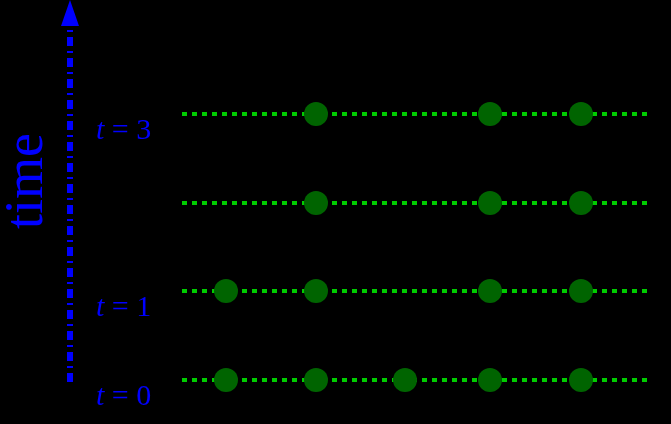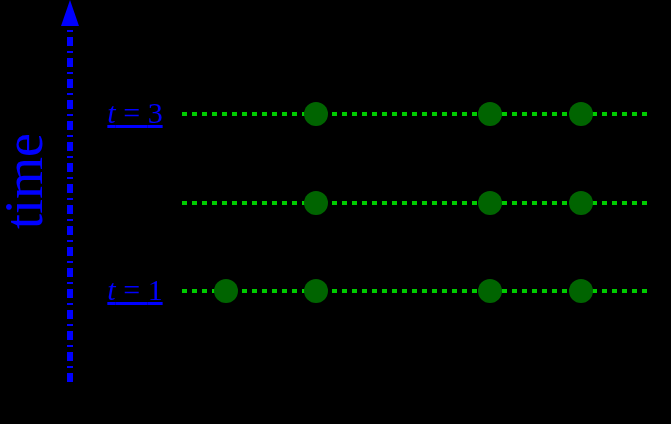--- a/index.html
+++ b/index.html
@@ -49,31 +49,30 @@
   
   .row {
     position: absolute;
     left: 0;
     width: 671px;
     height: 40px;
   }
   .row-label {
     position: absolute;
     left: 96px;
-    top: 0;
+    top: 16px;
     width: 78px;
     height: 40px;
     line-height: 40px;
-    text-align: center;
+    text-align: left;
     color: #0000FF;
     font-family: "Liberation Serif", serif;
     font-style: italic;
     font-size: 30px;
     white-space: nowrap;
-    text-decoration: underline;
   }
   .row-label .eq,
   .row-label .num {
     font-style: normal;
   }
   .row-line {
     position: absolute;
     left: 182px;
     top: 19px;
     width: 466px;
@@ -126,14 +125,25 @@
     <div class="row-label">
       <span>t</span><span class="eq" style="white-space: pre;"> = </span><span class="num">1</span>
     </div>
     <div class="row-line"></div>
     <div class="node" style="left:226px;"></div>
     <div class="node" style="left:316px;"></div>
     <div class="node" style="left:490px;"></div>
     <div class="node" style="left:581px;"></div>
   </div>
 
+  <div class="row" style="top:359px;">
+    <div class="row-label">
+      <span>t</span><span class="eq" style="white-space: pre;"> = </span><span class="num">0</span>
+    </div>
+    <div class="row-line"></div>
+    <div class="node" style="left:226px;"></div>
+    <div class="node" style="left:316px;"></div>
+    <div class="node" style="left:405px;"></div>
+    <div class="node" style="left:490px;"></div>
+    <div class="node" style="left:581px;"></div>
+  </div>
 
 </div>
 
 </body></html>

